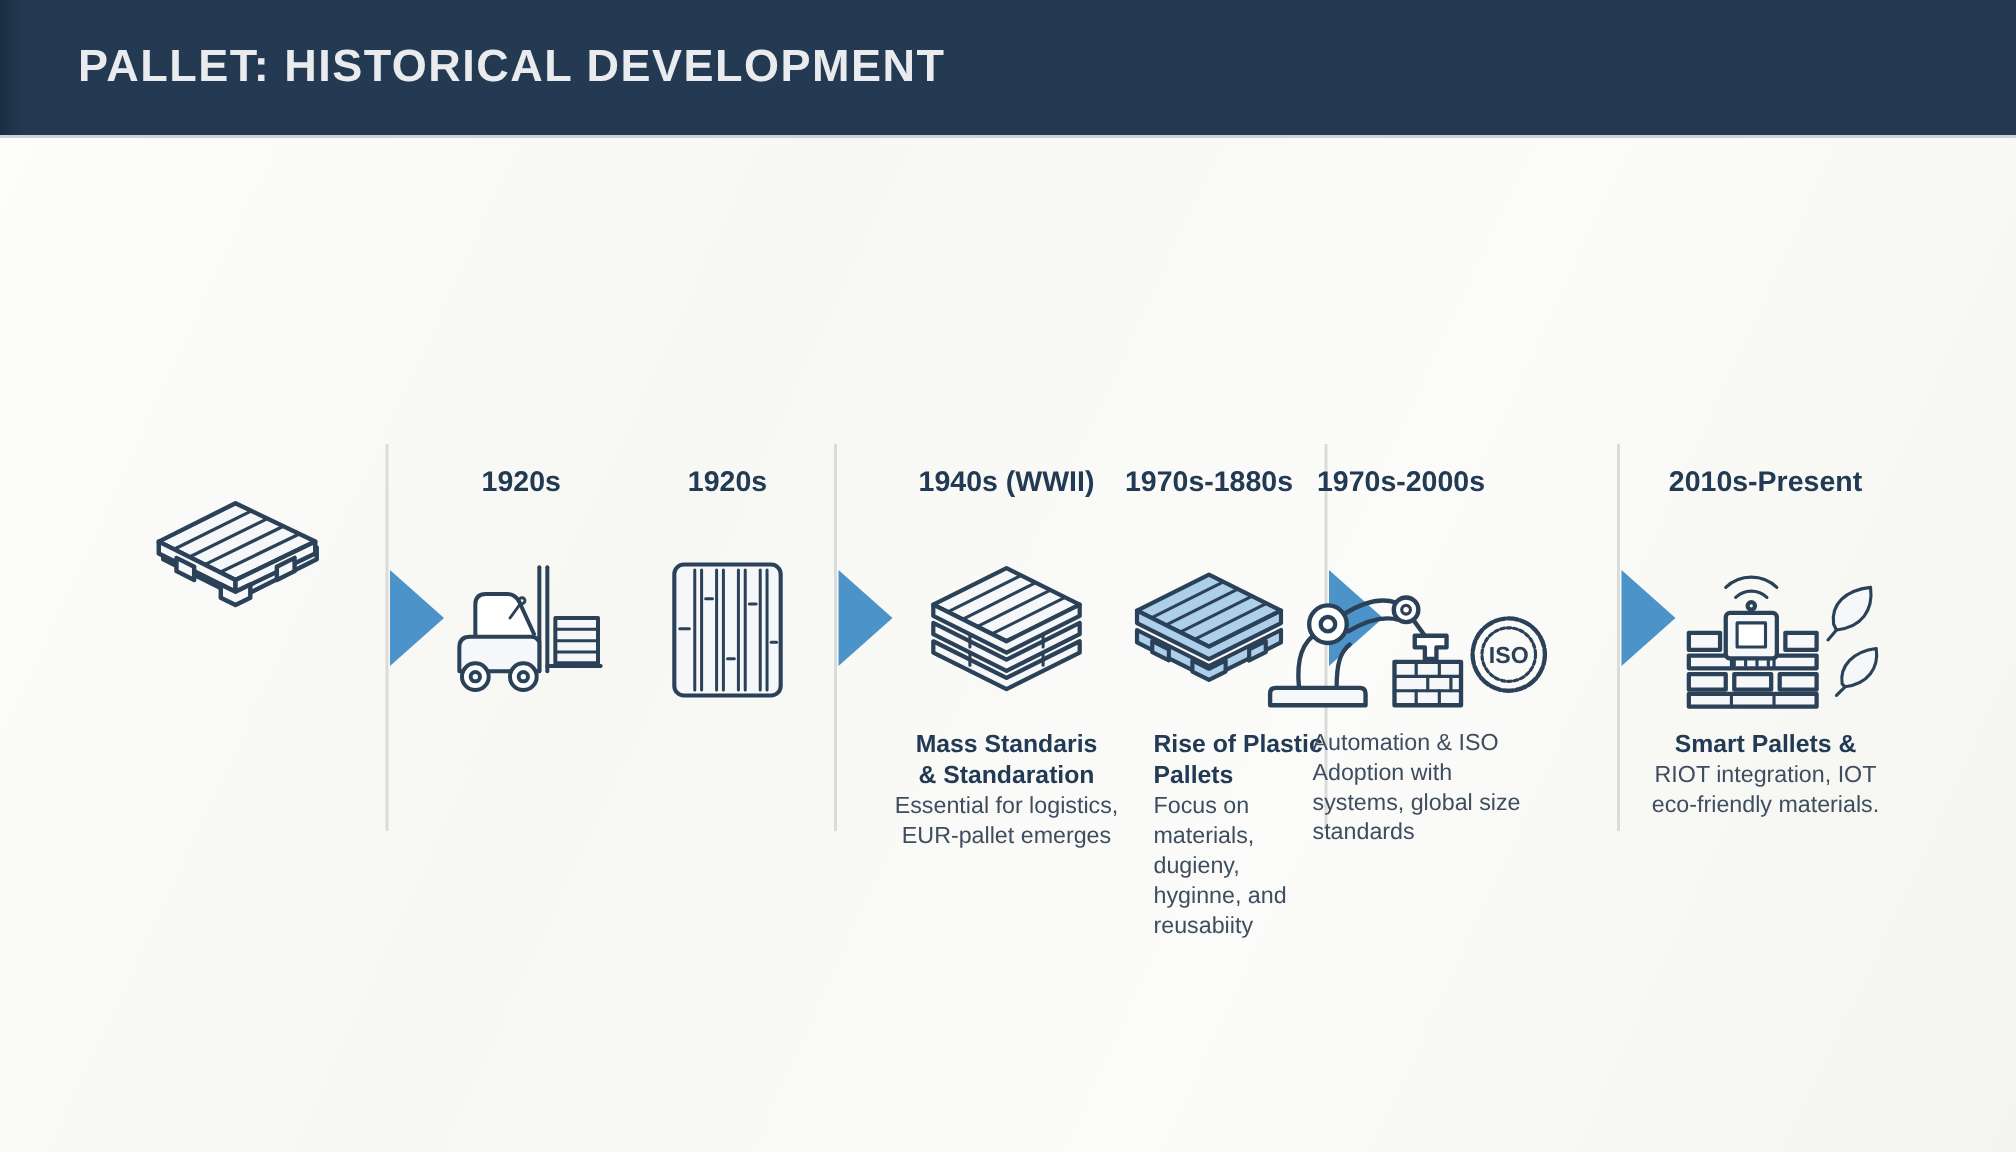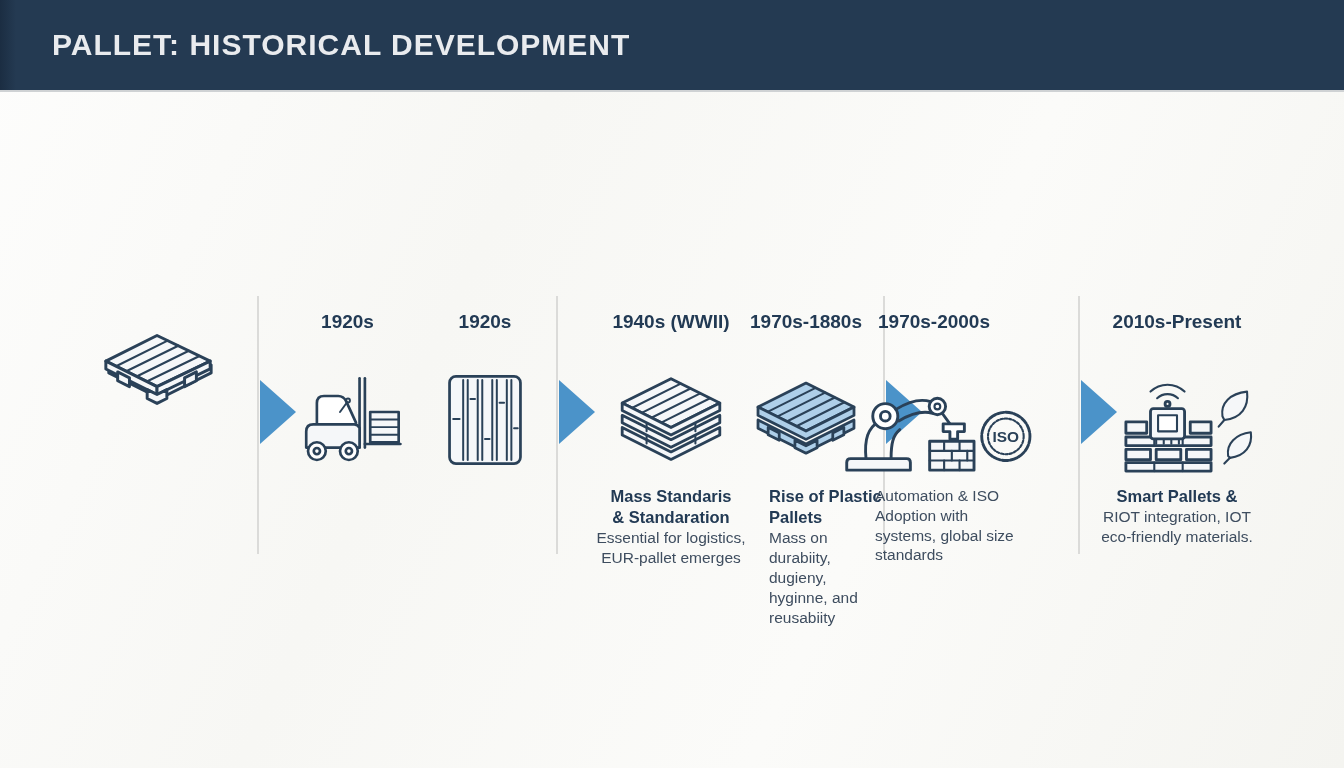--- a/index.html
+++ b/index.html
@@ -168,21 +168,21 @@
         <polygon class="fb" points="13,36 65,10 117,36 65,62"></polygon>
         <line class="thin" x1="23.4" y1="41.2" x2="75.4" y2="15.2"></line>
         <line class="thin" x1="33.8" y1="46.4" x2="85.8" y2="20.4"></line>
         <line class="thin" x1="44.2" y1="51.6" x2="96.2" y2="25.6"></line>
         <line class="thin" x1="54.6" y1="56.8" x2="106.6" y2="30.8"></line>
         <path class="fb" d="M13,36 L65,62 L117,36 L117,45 L65,71 L13,45 Z"></path>
       </svg>
     </div>
     <div class="desc left">
       <div class="bold">Rise of Plastic Pallets</div>
-      <div>Mass on durabiity,</div>
+      <div>Focus on materials,</div>
       <div>dugieny, hyginne, and</div>
       <div>reusabiity</div>
     </div>
   </div>
 
   <div class="stage c6">
     <div class="period">1970s-2000s</div>
     <div class="icon-box">
       <svg class="ic" width="200" height="108" viewBox="0 0 205 112">
         <path class="fl" d="M12,108 V100 Q12,96 16,96 H74 Q78,96 78,100 V108 Z"></path>

